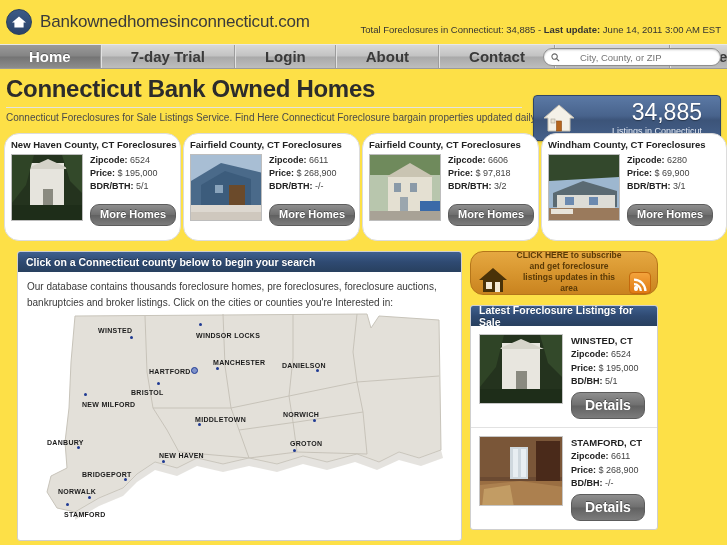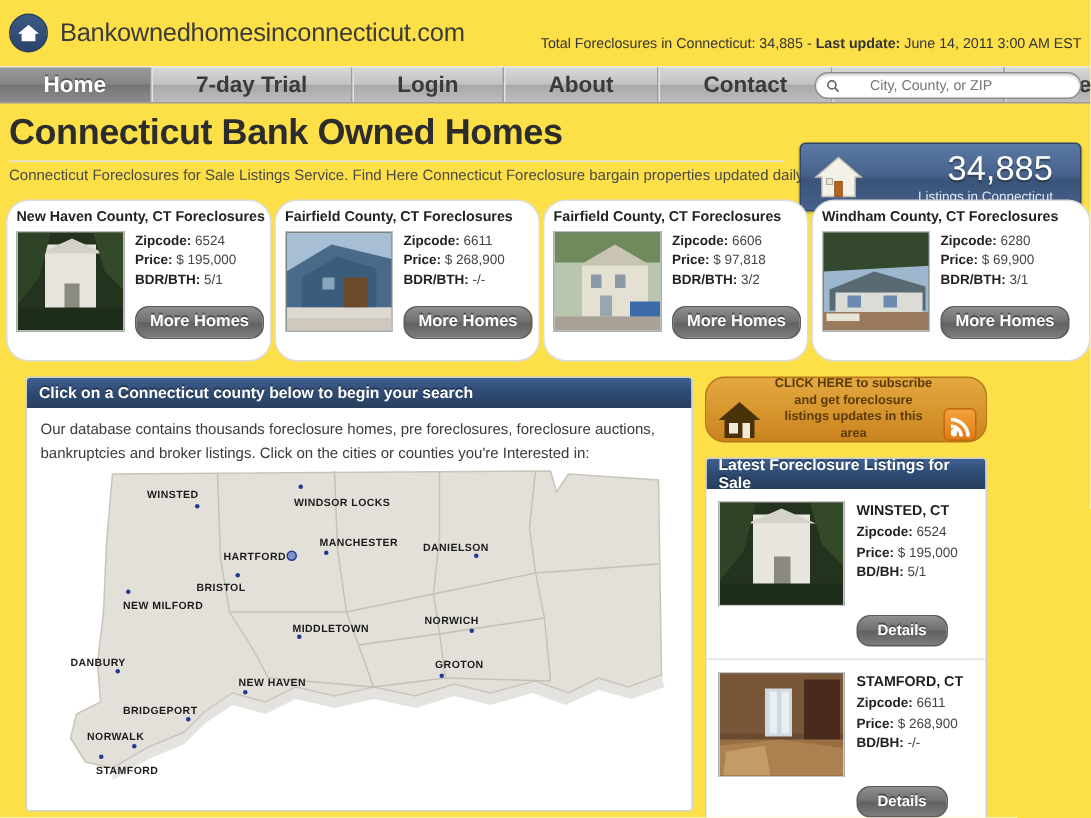--- a/index.html
+++ b/index.html
@@ -192,23 +192,23 @@
   }
   .listing:last-child { border-bottom: none; }
   .listing-photo {
     width: 84px; height: 70px; border: 1px solid #c6c6c6; flex: none;
     overflow: hidden; background: #333; position: relative;
   }
   .listing-info { font-size: 9px; color: #444; line-height: 1.5; }
   .listing-city { font-size: 9.5px; font-weight: bold; color: #1d1d1d; }
   .listing-info b { color: #222; }
   .btn-details {
-    display: inline-block; margin-top: 21px; padding: 2px 13px; border-radius: 9px;
+    display: inline-block; margin-top: 3px; padding: 2px 13px; border-radius: 9px;
     background: linear-gradient(180deg,#8e8e8e 0%,#6f6f6f 48%,#616161 52%,#7c7c7c 100%);
-    border: 1px solid #5c5c5c; color: #fff; font-size: 10px; font-weight: bold;
+    border: 1px solid #5c5c5c; color: #fff; font-size: 14px; font-weight: bold;
     text-shadow: 0 -1px 0 rgba(0,0,0,.4); cursor: pointer;
   }
 </style>
 </head>
 <body>
 
 <div class="page">
 
   <div class="header">
     <div class="brand">

